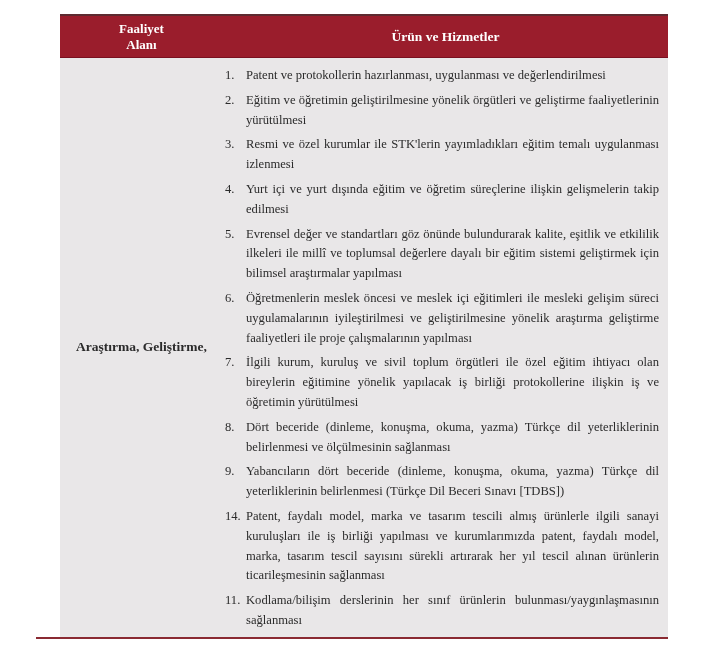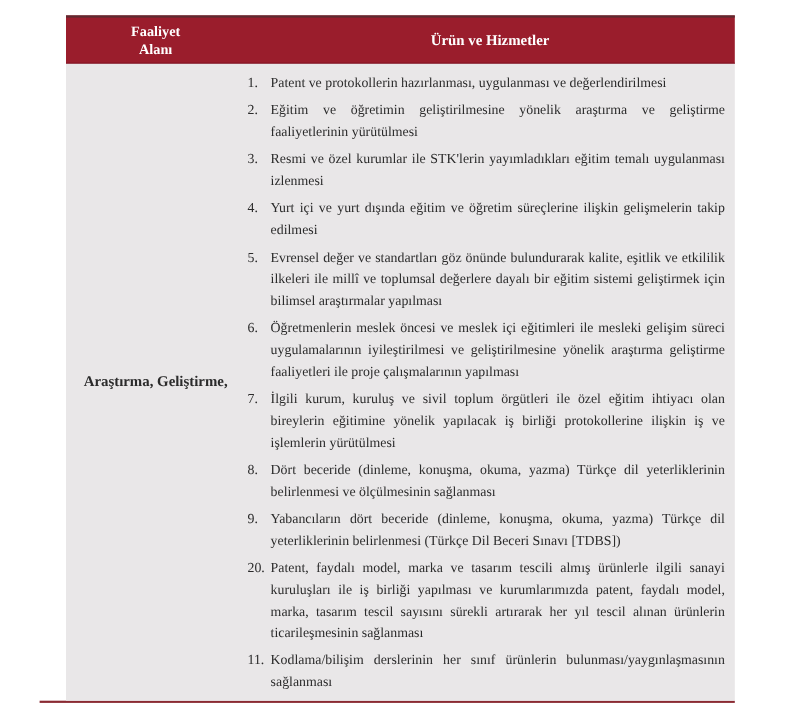--- a/index.html
+++ b/index.html
@@ -101,52 +101,52 @@
       <span>Araştırma, Geliştirme,</span>
     </div>
 
     <div class="td-items">
       <div class="item">
         <span class="item-num">1.</span>
         <span class="item-text">Patent ve protokollerin hazırlanması, uygulanması ve değerlendirilmesi</span>
       </div>
       <div class="item">
         <span class="item-num">2.</span>
-        <span class="item-text">Eğitim ve öğretimin geliştirilmesine yönelik araştırma ve geliştirme faaliyetlerinin yürütülmesi</span>
+        <span class="item-text">Eğitim ve öğretimin geliştirilmesine yönelik örgütleri ve geliştirme faaliyetlerinin yürütülmesi</span>
       </div>
       <div class="item">
         <span class="item-num">3.</span>
         <span class="item-text">Resmi ve özel kurumlar ile STK'lerin yayımladıkları eğitim temalı uygulanması izlenmesi</span>
       </div>
       <div class="item">
         <span class="item-num">4.</span>
         <span class="item-text">Yurt içi ve yurt dışında eğitim ve öğretim süreçlerine ilişkin gelişmelerin takip edilmesi</span>
       </div>
       <div class="item">
         <span class="item-num">5.</span>
         <span class="item-text">Evrensel değer ve standartları göz önünde bulundurarak kalite, eşitlik ve etkililik ilkeleri ile millî ve toplumsal değerlere dayalı bir eğitim sistemi geliştirmek için bilimsel araştırmalar yapılması</span>
       </div>
       <div class="item">
         <span class="item-num">6.</span>
         <span class="item-text">Öğretmenlerin meslek öncesi ve meslek içi eğitimleri ile mesleki gelişim süreci uygulamalarının iyileştirilmesi ve geliştirilmesine yönelik araştırma geliştirme faaliyetleri ile proje çalışmalarının yapılması</span>
       </div>
       <div class="item">
         <span class="item-num">7.</span>
-        <span class="item-text">İlgili kurum, kuruluş ve sivil toplum örgütleri ile özel eğitim ihtiyacı olan bireylerin eğitimine yönelik yapılacak iş birliği protokollerine ilişkin iş ve işlemlerin yürütülmesi</span>
+        <span class="item-text">İlgili kurum, kuruluş ve sivil toplum örgütleri ile özel eğitim ihtiyacı olan bireylerin eğitimine yönelik yapılacak iş birliği protokollerine ilişkin iş ve öğretimin yürütülmesi</span>
       </div>
       <div class="item">
         <span class="item-num">8.</span>
         <span class="item-text">Dört beceride (dinleme, konuşma, okuma, yazma) Türkçe dil yeterliklerinin belirlenmesi ve ölçülmesinin sağlanması</span>
       </div>
       <div class="item">
         <span class="item-num">9.</span>
         <span class="item-text">Yabancıların dört beceride (dinleme, konuşma, okuma, yazma) Türkçe dil yeterliklerinin belirlenmesi (Türkçe Dil Beceri Sınavı [TDBS])</span>
       </div>
       <div class="item">
-        <span class="item-num">20.</span>
+        <span class="item-num">14.</span>
         <span class="item-text">Patent, faydalı model, marka ve tasarım tescili almış ürünlerle ilgili sanayi kuruluşları ile iş birliği yapılması ve kurumlarımızda patent, faydalı model, marka, tasarım tescil sayısını sürekli artırarak her yıl tescil alınan ürünlerin ticarileşmesinin sağlanması</span>
       </div>
       <div class="item">
         <span class="item-num">11.</span>
         <span class="item-text">Kodlama/bilişim derslerinin her sınıf ürünlerin bulunması/yaygınlaşmasının sağlanması</span>
       </div>
     </div>
   </div>
 </div>
 

